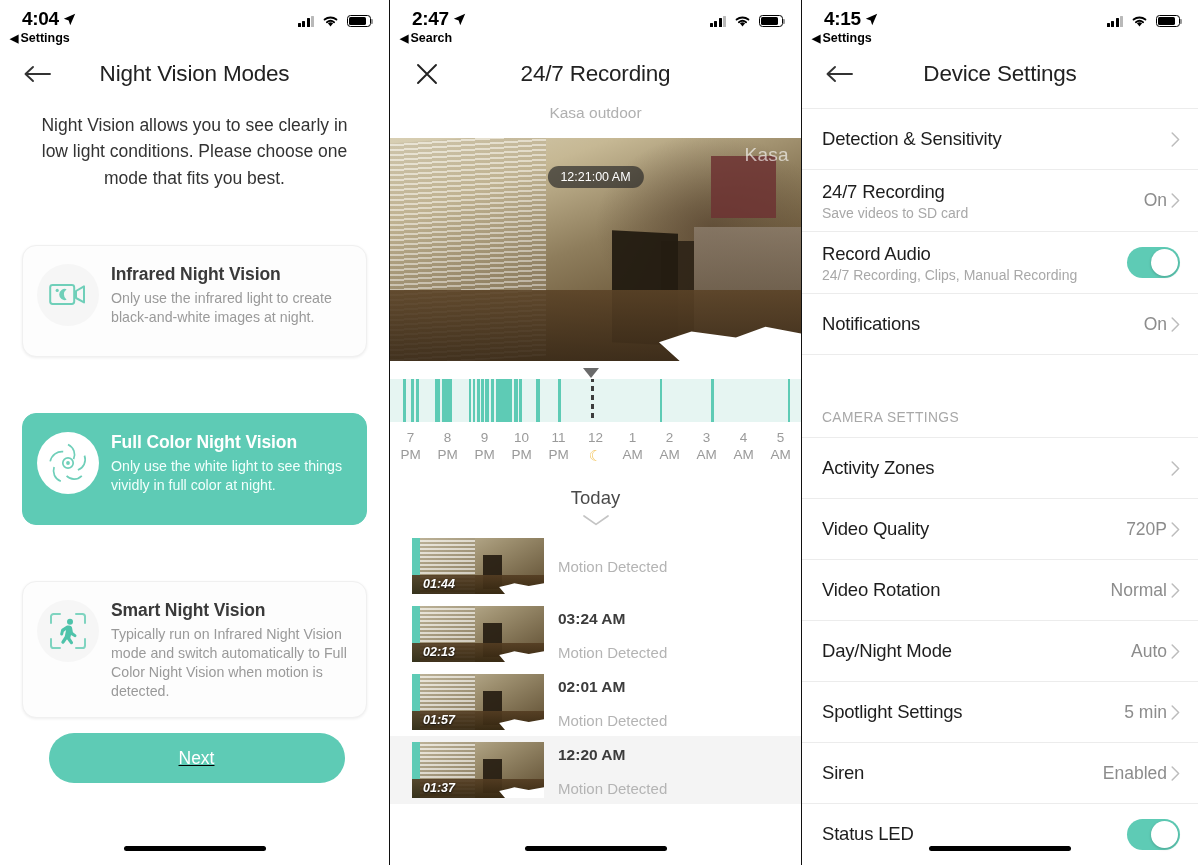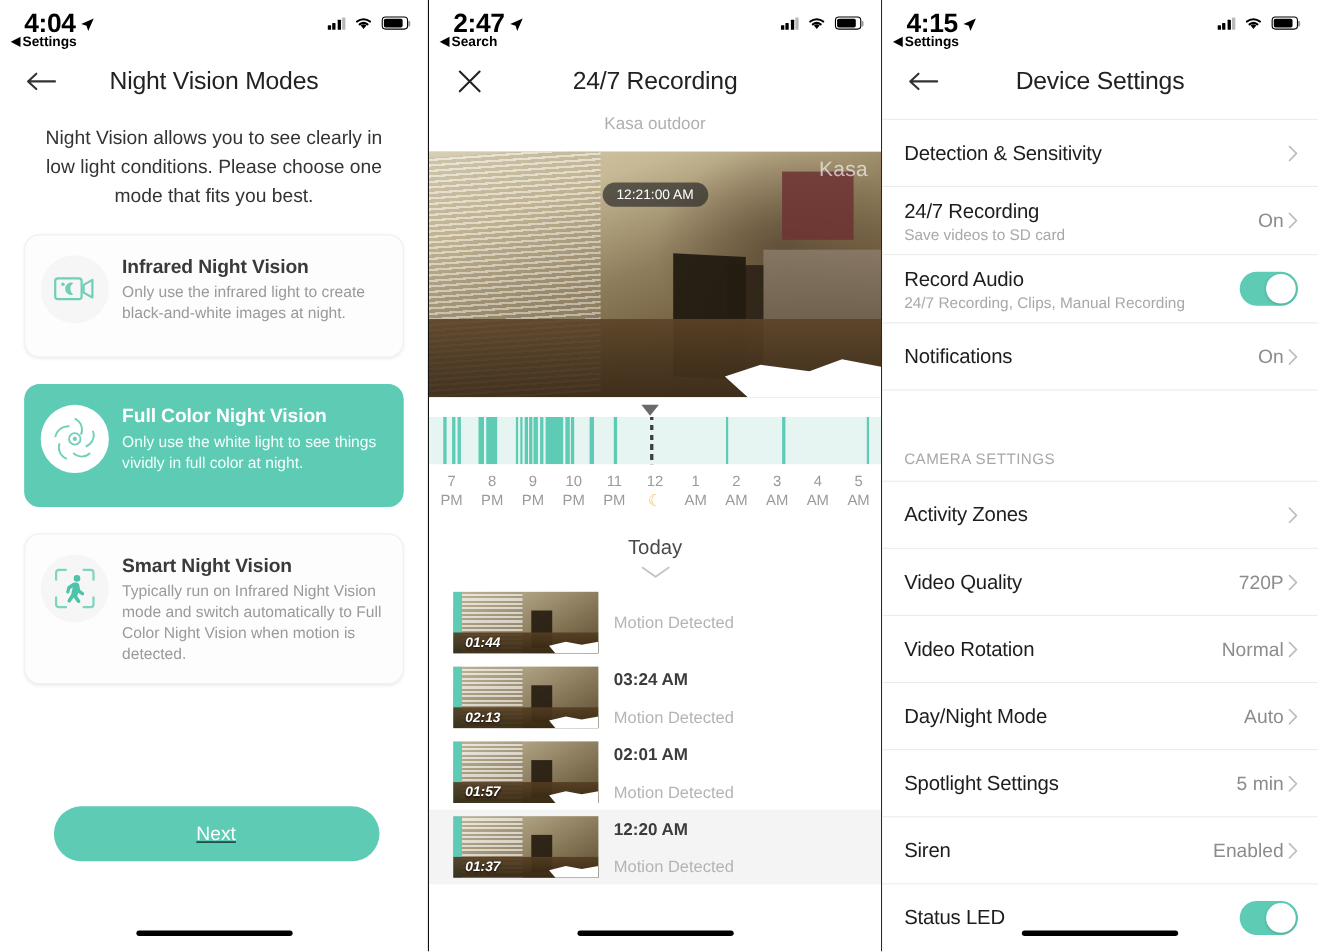--- a/index.html
+++ b/index.html
@@ -6,21 +6,21 @@
   html,body { width:1200px; height:865px; background:#fff;
     font-family:"Liberation Sans", sans-serif; -webkit-font-smoothing:antialiased; }
   .screens { display:flex; width:1200px; height:865px; }
   .panel { position:relative; height:865px; background:#fff; overflow:hidden; }
   .p1 { width:389px; }
   .p2 { width:413px; border-left:1px solid #111; border-right:1px solid #111; }
   .p3 { width:396px; }
 
   
   .statusbar { position:relative; height:46px; }
-  .sb-time { position:absolute; left:22px; top:8px; font-size:24px; font-weight:bold;
+  .sb-time { position:absolute; left:22px; top:8px; font-size:19px; font-weight:bold;
              letter-spacing:-0.3px; color:#000; display:flex; align-items:center; gap:4px;}
   .loc-arrow { display:inline-block; width:13px; height:13px; }
   .sb-back { position:absolute; left:10px; top:31px; font-size:12.5px; font-weight:bold;
              color:#000; display:flex; align-items:center; gap:2px;}
   .sb-back .tri { font-size:11px; line-height:1;}
   .sb-right { position:absolute; right:18px; top:14px; display:flex; align-items:center; gap:7px;}
   .bars { display:flex; align-items:flex-end; gap:1.5px; height:11px; }
   .bars i { width:3px; background:#000; border-radius:0.5px; display:block;}
   .bars i:nth-child(1){height:4px;} .bars i:nth-child(2){height:6px;}
   .bars i:nth-child(3){height:8.5px;} .bars i:nth-child(4){height:11px; background:#b9b9b9;}
@@ -35,21 +35,21 @@
   .nav-title { font-size:22.5px; color:#222; letter-spacing:-0.2px;}
   .nav-left { position:absolute; left:22px; top:50%; transform:translateY(-50%);
               width:30px; height:30px; display:flex; align-items:center; justify-content:center;}
 
   
   .intro { padding:10px 28px 0; text-align:center; font-size:17.5px; line-height:1.50;
            color:#333; }
   .cards { padding:22px 22px 0; display:flex; flex-direction:column; gap:24px;}
   .card { border-radius:14px; background:#fdfdfd; border:1px solid #f0f0f0;
           box-shadow:0 1px 3px rgba(0,0,0,0.07); padding:16px 16px 16px 14px;
-          display:flex; gap:12px; min-height:112px; }
+          display:flex; gap:12px; min-height:112px;margin-top:32px; }
   .card.sel { background:#5ecbb5; border-color:#5ecbb5; box-shadow:none; }
   .card-ico { flex:0 0 62px; height:62px; border-radius:50%; background:#f6f6f6;
               display:flex; align-items:center; justify-content:center; margin-top:2px;}
   .card.sel .card-ico { background:#fff; }
   .card-body { padding-top:2px; }
   .card-title { font-size:17.5px; color:#3a3a3a; font-weight:600; letter-spacing:-0.1px;}
   .card.sel .card-title { color:#fff; font-weight:600;}
   .card-desc { font-size:14.2px; color:#9a9a9a; line-height:1.35; margin-top:4px;}
   .card.sel .card-desc { color:#f2fffc; }
   .next-wrap { position:absolute; left:4px; right:0; bottom:82px; display:flex; justify-content:center;text-decoration:underline;}

